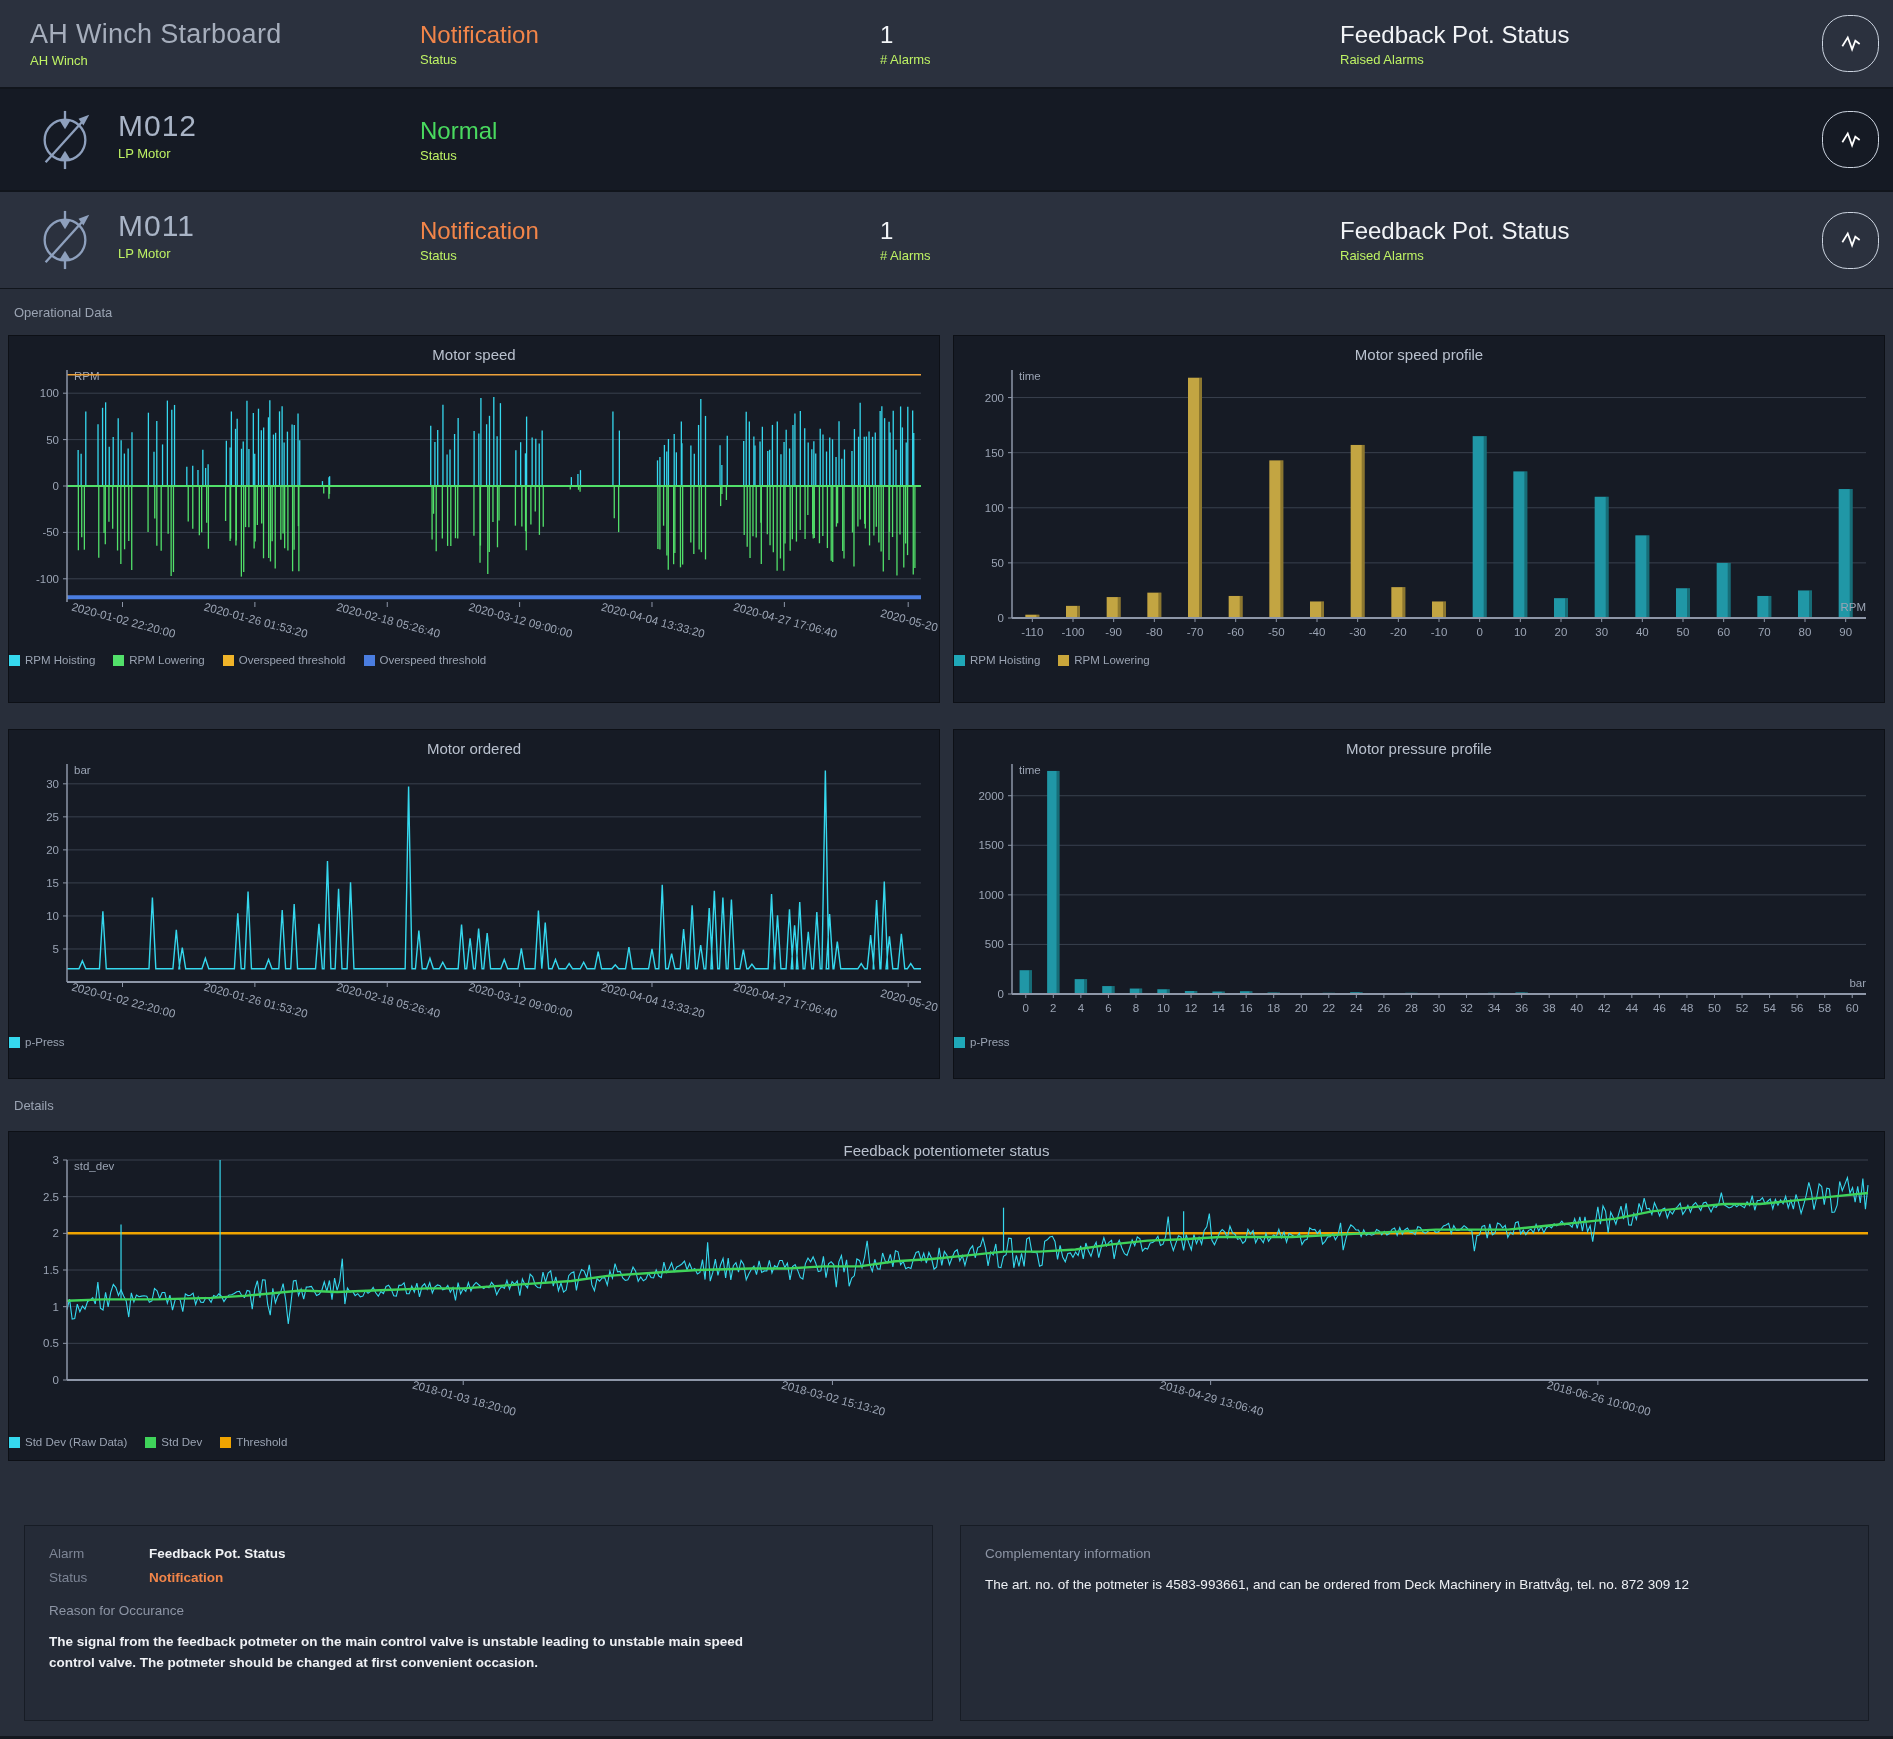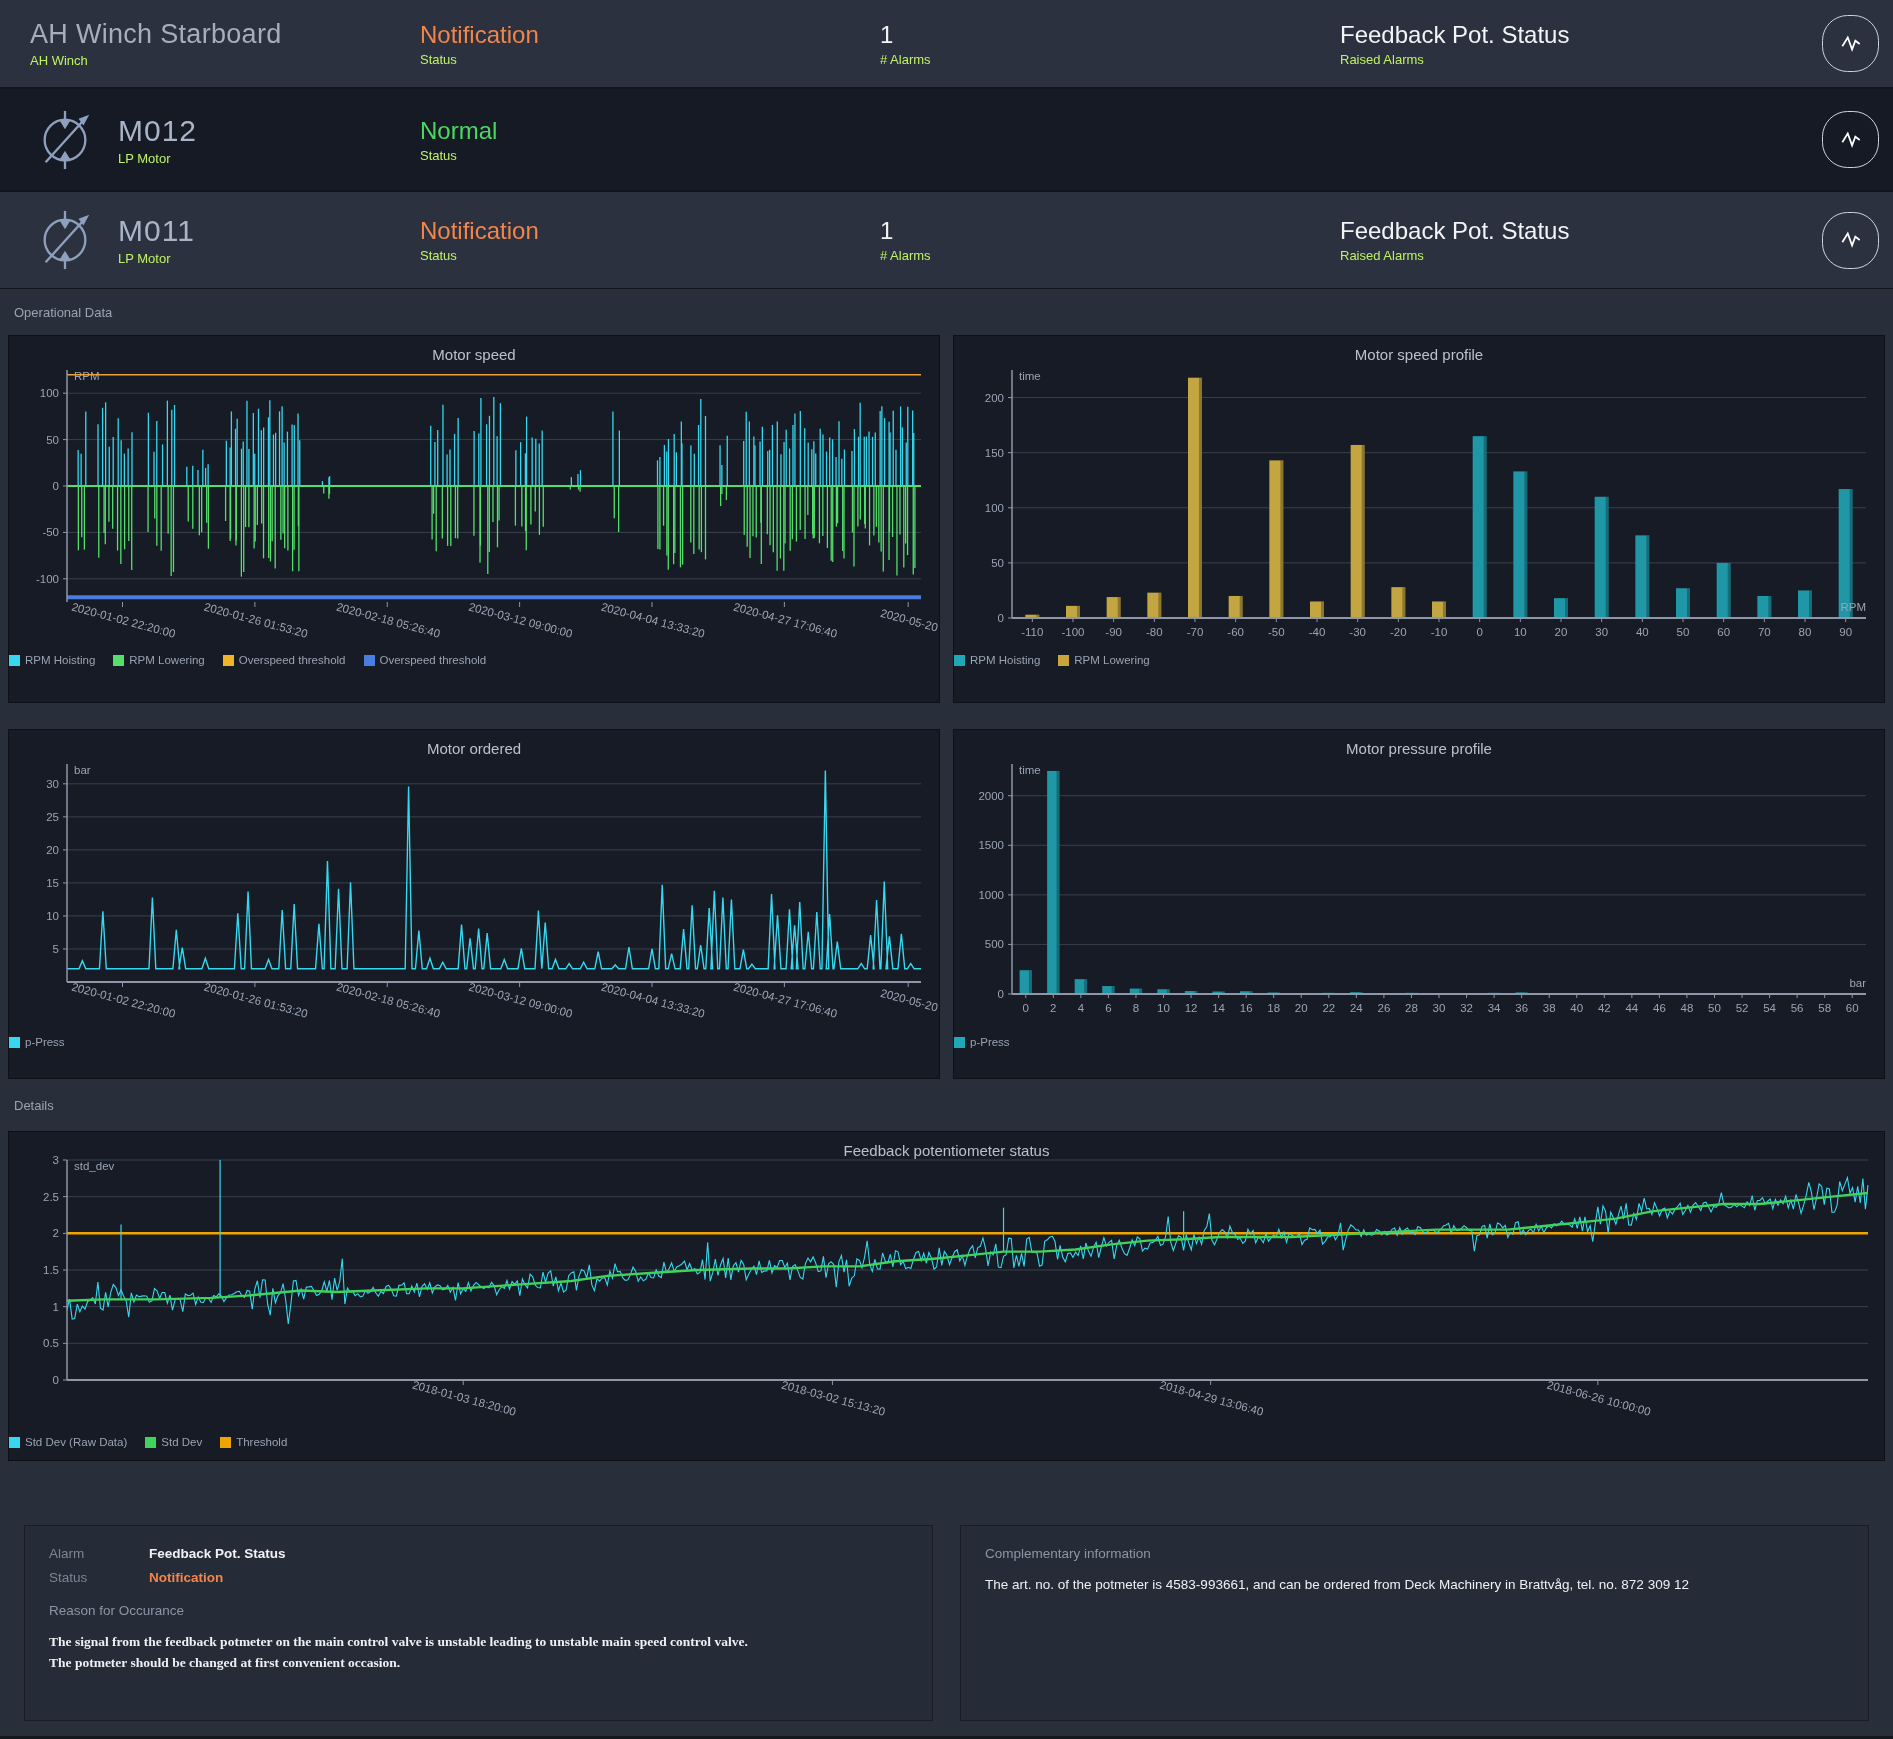--- a/index.html
+++ b/index.html
@@ -7,21 +7,21 @@
   body { background:#282e3a; font-family:"Liberation Sans", sans-serif; color:#e8eaee; }
 
   
   .bar { display:grid; grid-template-columns:420px 460px 460px 1fr 110px; align-items:center; padding-right:14px; }
   .bar.hdr { height:89px; background:#2b313e; border-bottom:2px solid #11151c; }
   .bar.row-dark { height:103px; background:#151a24; border-bottom:2px solid #11151c; }
   .bar.row-sel { height:97px; background:#2b313e; border-bottom:1px solid #11151c; }
   .cell-left { padding-left:30px; }
   .asset-title { font-size:27px; color:#a6aebc; letter-spacing:.3px; }
   .asset-sub, .sublabel { font-size:13px; color:#bef264; margin-top:3px; }
-  .motor-left { display:flex; align-items:center; gap:22px; padding-left:34px; }
+  .motor-left { display:flex; gap:22px; padding-left:34px; }
   .motor-name { font-size:30px; color:#a9b4c6; letter-spacing:1px; }
   .bigval { font-size:24px; }
   .val-white { color:#f2f4f7; }
   .val-orange { color:#f28549; }
   .val-green { color:#49d95f; }
   .trend-btn { width:57px; height:57px; border:1.5px solid #ccd4e0; border-radius:45%;
     background:transparent; display:flex; align-items:center; justify-content:center; cursor:pointer; justify-self:end; }
   .micon { width:62px; height:62px; flex:0 0 62px; }
 
   
@@ -46,21 +46,21 @@
   .lg1 { bottom:36px; } .lg2 { bottom:30px; } .lg3 { bottom:12px; }
 
   
   .info-grid { display:grid; grid-template-columns:1fr 1fr; gap:27px; padding:0 24px; margin-top:64px; }
   .info-panel { height:196px; background:#252b37; border:1px solid #171c25; padding:20px 24px; }
   .kv { display:grid; grid-template-columns:100px 1fr; margin-bottom:9px; font-size:13.5px; }
   .kv .k { color:#7d8595; }
   .kv .v { color:#f0f2f5; font-weight:bold; }
   .kv .v.orange { color:#f28549; }
   .reason-title { margin-top:18px; font-size:13.5px; color:#8d95a5; }
-  .reason-body { margin-top:14px; font-size:13.5px; font-weight:bold; color:#eef0f4; line-height:1.55; max-width:720px;font-family:Liberation Serif, serif; }
+  .reason-body { margin-top:14px; font-size:13.5px; font-weight:bold; color:#eef0f4; line-height:1.55; max-width:720px; }
   .comp-title { font-size:13.5px; color:#8d95a5; }
   .comp-body { margin-top:16px; font-size:13.5px; font-weight:normal; color:#eef0f4; }
 
   .footer-line { height:4px; background:#14171e; margin-top:15px; }
 </style>
 </head>
 <body>
 
 <div class="bar hdr">
   <div class="cell-left">

